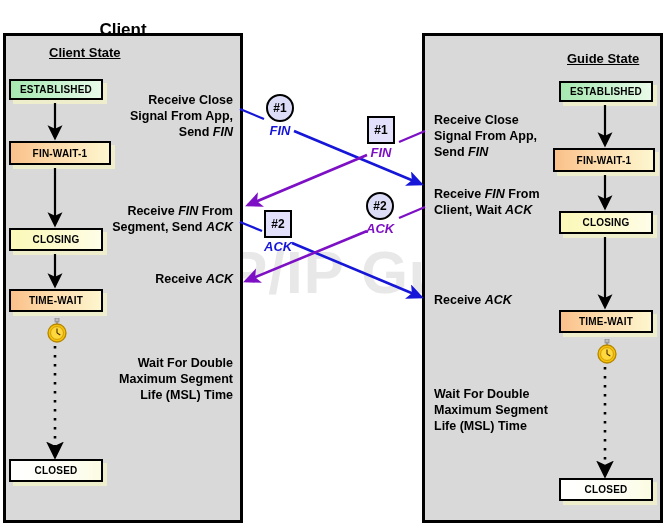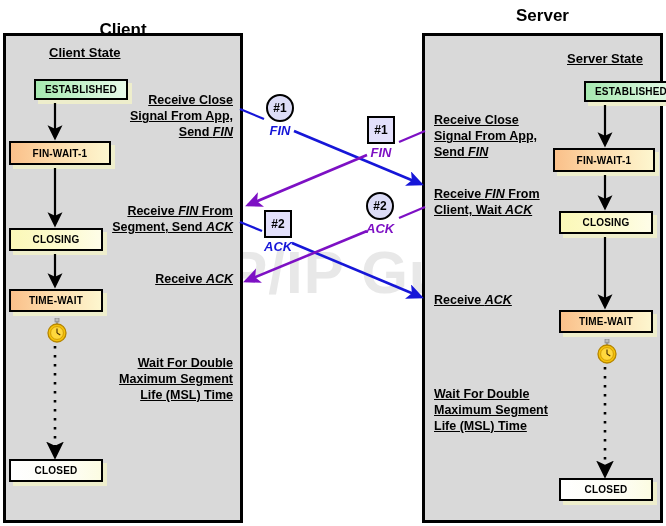--- a/index.html
+++ b/index.html
@@ -23,29 +23,29 @@
     box-sizing:border-box;z-index:2;}
 
   .panel-label{position:absolute;font-size:13px;font-weight:bold;color:#000;
     text-decoration:underline;z-index:7;white-space:nowrap;}
 
   
   .state{position:absolute;border:2px solid #000;box-sizing:border-box;
     display:flex;align-items:center;justify-content:center;
     font-size:10px;font-weight:bold;color:#000;z-index:7;
     box-shadow:4px 4px 0 0 #eeeecc;letter-spacing:0.2px;}
-  .st-established{background:linear-gradient(to right,#a6e8b0 0%,#c9f2cf 55%,#e9fbe9 100%);margin-left:25px;}
+  .st-established{background:linear-gradient(to right,#a6e8b0 0%,#c9f2cf 55%,#e9fbe9 100%);}
   .st-finwait1{background:linear-gradient(to right,#fac08a 0%,#fdd9a8 40%,#fdf6cf 100%);}
   .st-closing{background:linear-gradient(to right,#fbf8b8 0%,#fdfbd0 60%,#fefde8 100%);}
   .st-timewait{background:linear-gradient(to right,#fac08a 0%,#fdd9a8 40%,#fdf6cf 100%);}
   .st-closed{background:linear-gradient(to right,#ffffff 0%,#fdfdf2 70%,#fcfce2 100%);}
 
   
   .note{position:absolute;font-size:12.5px;font-weight:bold;color:#000;
-    line-height:16px;z-index:7;text-decoration:underline;}
+    line-height:16px;z-index:7;}
   .note i{font-style:italic;}
   .note.right-al{text-align:right;}
   .note.left-al{text-align:left;}
 
   
   .marker{position:absolute;z-index:9;}
   .marker .badge{width:28px;height:28px;border:2px solid #000;box-sizing:border-box;
     background:#ddddf7;display:flex;align-items:center;justify-content:center;
     font-size:12px;font-weight:bold;color:#000;}
   .marker .badge.circle{border-radius:50%;background:#dcdcf6;}
@@ -63,21 +63,20 @@
   .timer{position:absolute;width:22px;height:26px;z-index:7;}
 </style>
 </head>
 <body>
 
 <div id="stage">
 
   <div class="watermark">The TCP/IP Guide</div>
 
   <div class="side-title" style="left:3px;top:20px;width:240px;">Client</div>
-  <div class="side-title" style="left:422px;top:6px;width:241px;">Server</div>
 
   <div class="panel" style="left:3px;top:33px;width:240px;height:490px;"></div>
 
   <div class="panel-label" style="left:14px;top:45px;margin-left:35px;">Client State</div>
 
   <div class="state st-established" style="left:9px;top:79px;width:94px;height:21px;">ESTABLISHED</div>
   <div class="state st-finwait1" style="left:9px;top:141px;width:102px;height:24px;">FIN-WAIT-1</div>
   <div class="state st-closing" style="left:9px;top:228px;width:94px;height:23px;">CLOSING</div>
   <div class="state st-timewait" style="left:9px;top:289px;width:94px;height:23px;">TIME-WAIT</div>
   <div class="state st-closed" style="left:9px;top:459px;width:94px;height:23px;">CLOSED</div>
@@ -107,21 +106,21 @@
   </div>
 
   <div class="note right-al" style="left:100px;top:355px;width:133px;">
     <span>Wait For Double</span><br>
     <span>Maximum Segment</span><br>
     <span>Life (MSL) Time</span>
   </div>
 
   <div class="panel" style="left:422px;top:33px;width:241px;height:490px;"></div>
 
-  <div class="panel-label" style="left:567px;top:51px;">Server State</div>
+  <div class="panel-label" style="left:567px;top:51px;">Guide State</div>
 
   <div class="state st-established" style="left:559px;top:81px;width:94px;height:21px;">ESTABLISHED</div>
   <div class="state st-finwait1" style="left:553px;top:148px;width:102px;height:24px;">FIN-WAIT-1</div>
   <div class="state st-closing" style="left:559px;top:211px;width:94px;height:23px;">CLOSING</div>
   <div class="state st-timewait" style="left:559px;top:310px;width:94px;height:23px;">TIME-WAIT</div>
   <div class="state st-closed" style="left:559px;top:478px;width:94px;height:23px;">CLOSED</div>
 
   <svg class="timer" style="left:596px;top:339px;" viewBox="0 0 22 26">
     <rect x="9" y="0" width="4" height="4" fill="#bdbdbd" stroke="#777" stroke-width="0.6"></rect>
     <rect x="10" y="3" width="2" height="4" fill="#999"></rect>

